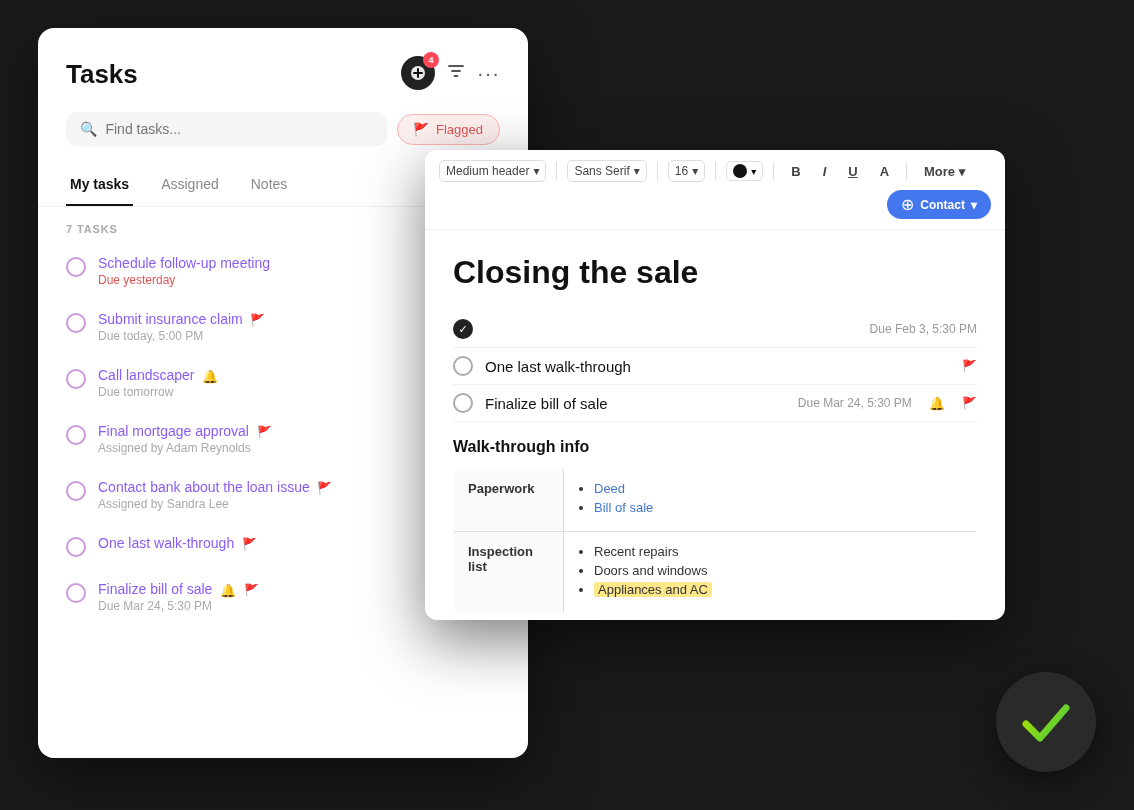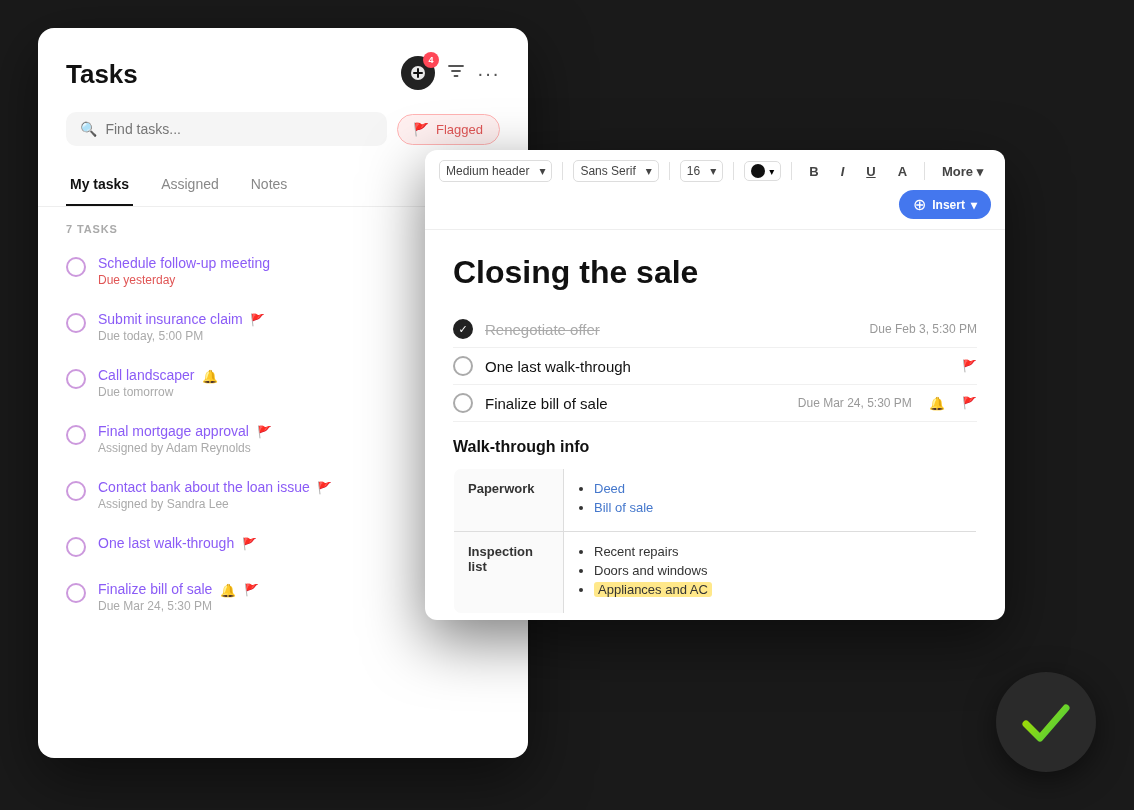--- a/index.html
+++ b/index.html
@@ -222,21 +222,21 @@
 
     .toolbar-select {
       font-size: 12px;
       color: #444;
       padding: 3px 6px;
       border: 1px solid #ddd;
       border-radius: 5px;
       cursor: pointer;
       display: flex;
       align-items: center;
-      gap: 10px;
+      gap: 4px;
       background: white;
     }
 
     .toolbar-divider {
       width: 1px;
       height: 18px;
       background: #e0e0e0;
       margin: 0 2px;
     }
 
@@ -551,31 +551,30 @@
     <div class="toolbar-btn" style="font-style:italic;">I</div>
     <div class="toolbar-btn" style="text-decoration:underline;">U</div>
     <div class="toolbar-btn" style="font-size:13px;">A</div>
     <div class="toolbar-divider"></div>
     <div class="toolbar-btn">
       <span>More</span>
       <span>▾</span>
     </div>
     <div class="insert-btn">
       <span style="font-size:16px;font-weight:300;">⊕</span>
-      <span>Insert</span>
+      <span>Contact</span>
       <span>▾</span>
     </div>
   </div>
 
   <div class="editor-content">
     <div class="doc-title">Closing the sale</div>
 
     <div class="task-row">
       <div class="doc-checkbox checked">✓</div>
-      <div class="doc-task-name strikethrough">Renegotiate offer</div>
       <span class="due-label">Due Feb 3, 5:30 PM</span>
     </div>
 
     <div class="task-row">
       <div class="doc-checkbox"></div>
       <div class="doc-task-name">One last walk-through</div>
       <span class="due-label"></span>
       <span class="doc-flag" style="margin-left:12px;">🚩</span>
     </div>
 

